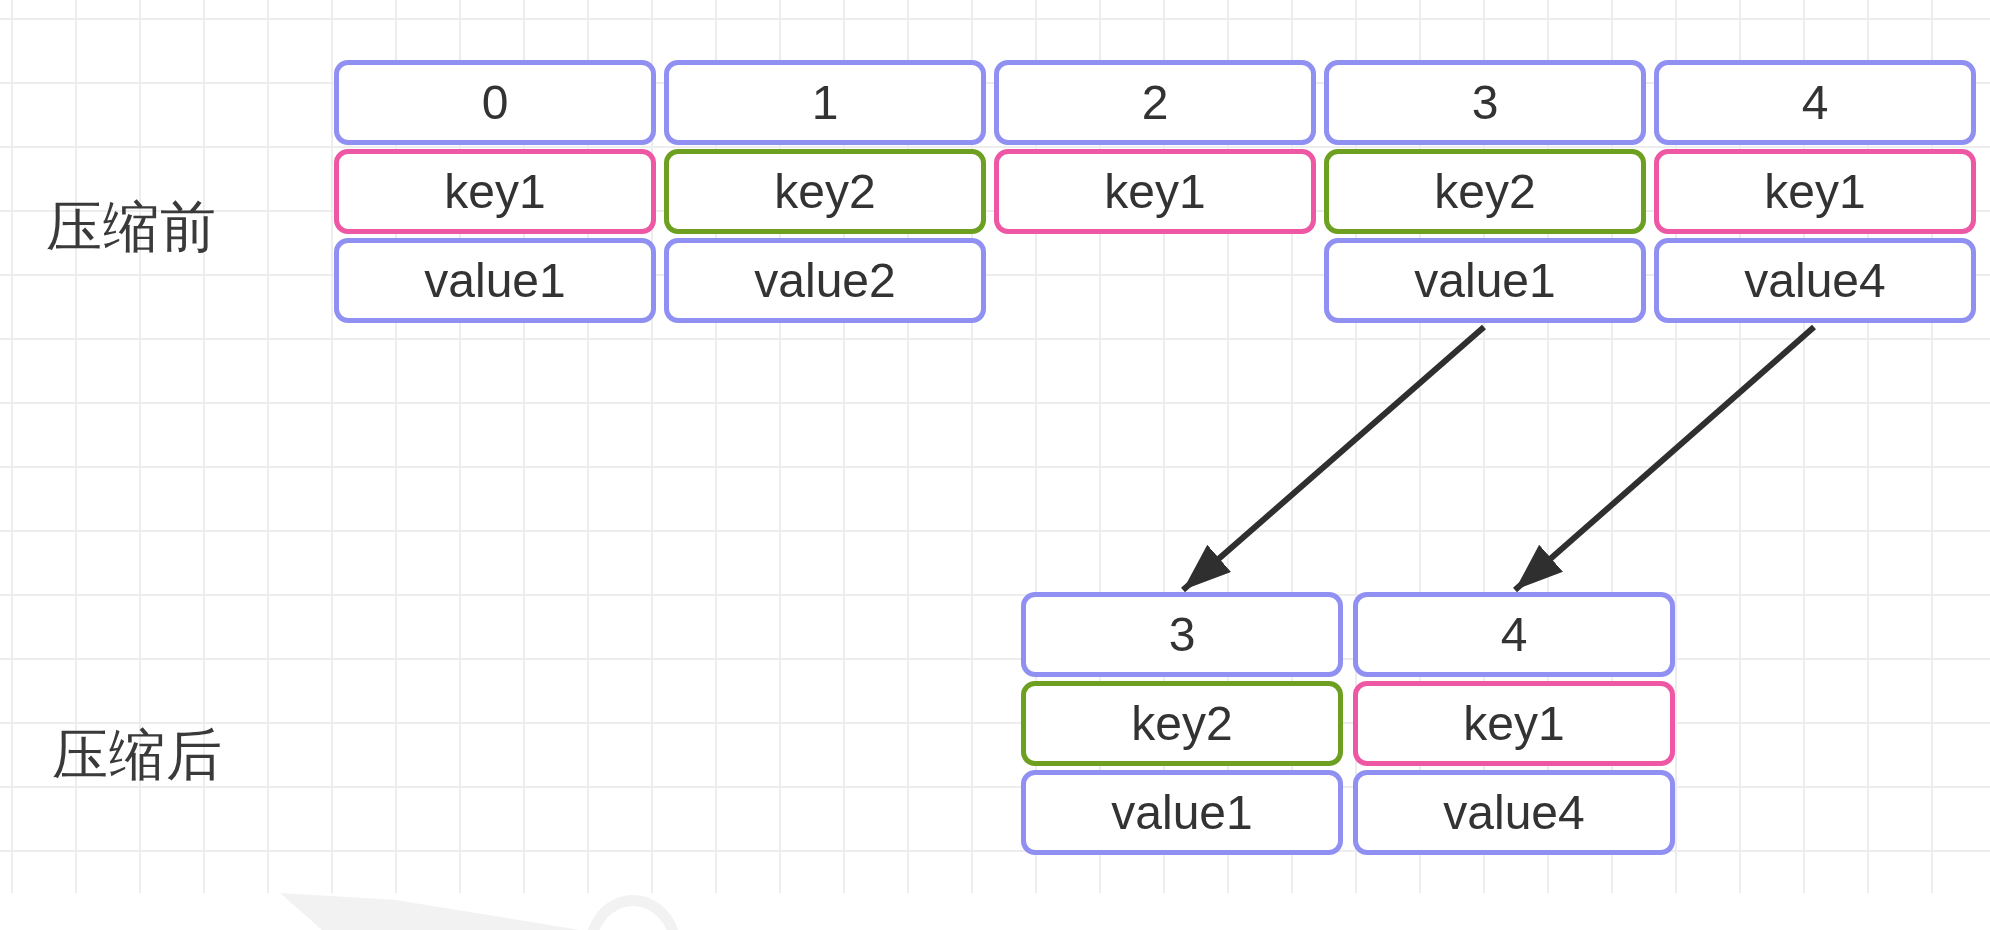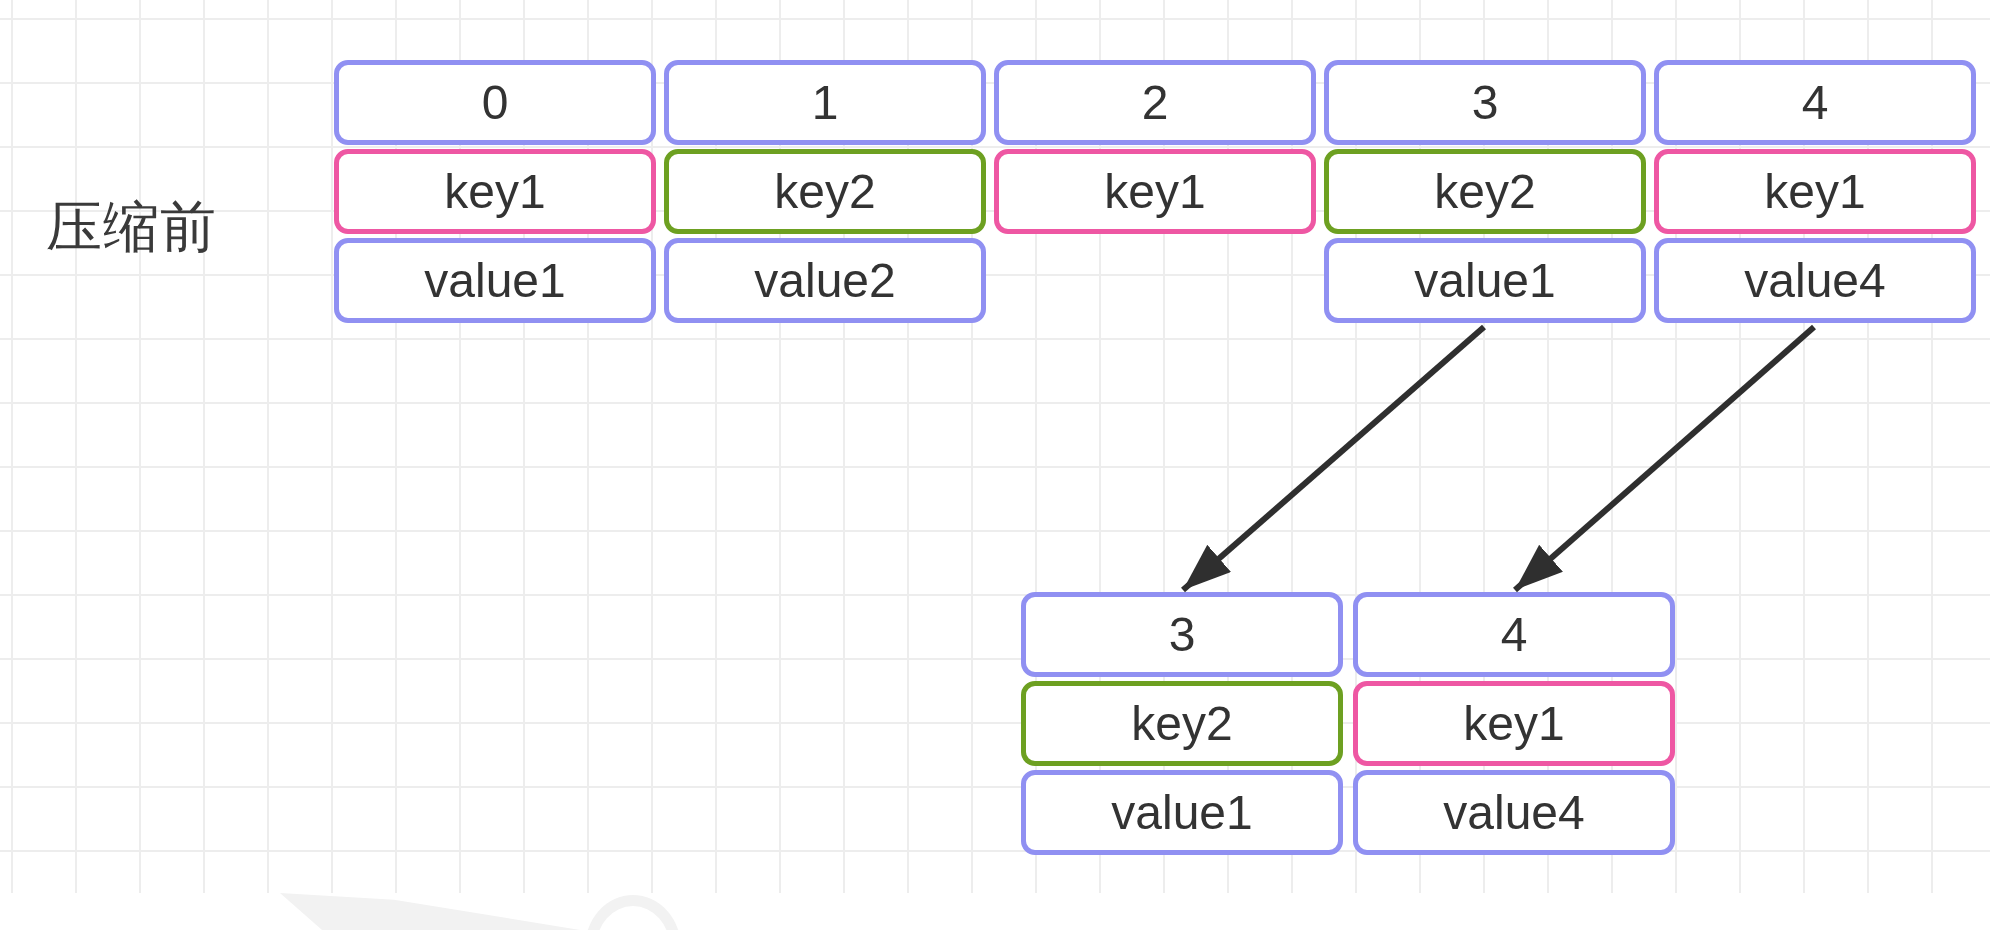--- a/index.html
+++ b/index.html
@@ -72,20 +72,21 @@
       <div class="cell" style="border-color: rgb(109, 160, 33);">key2</div>
       <div class="cell">value1</div>
     </div>
     <div class="kv-col">
       <div class="cell">4</div>
       <div class="cell" style="border-color: rgb(238, 87, 163);">key1</div>
       <div class="cell">value4</div>
     </div>
   </div>
 
+  <div class="stage-label label-after">压缩后</div>
 
   <div class="kv-table table-after">
     <div class="kv-col">
       <div class="cell">3</div>
       <div class="cell" style="border-color: rgb(109, 160, 33);">key2</div>
       <div class="cell">value1</div>
     </div>
     <div class="kv-col">
       <div class="cell">4</div>
       <div class="cell" style="border-color: rgb(238, 87, 163);">key1</div>

